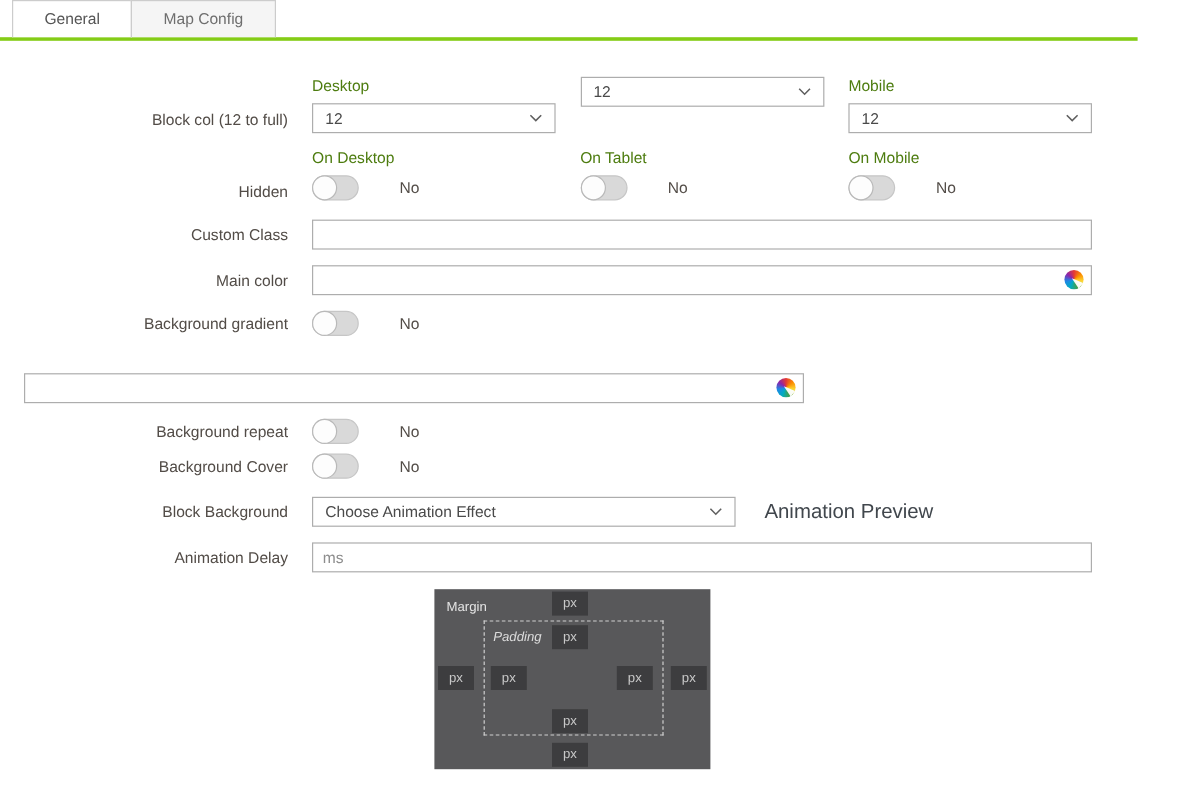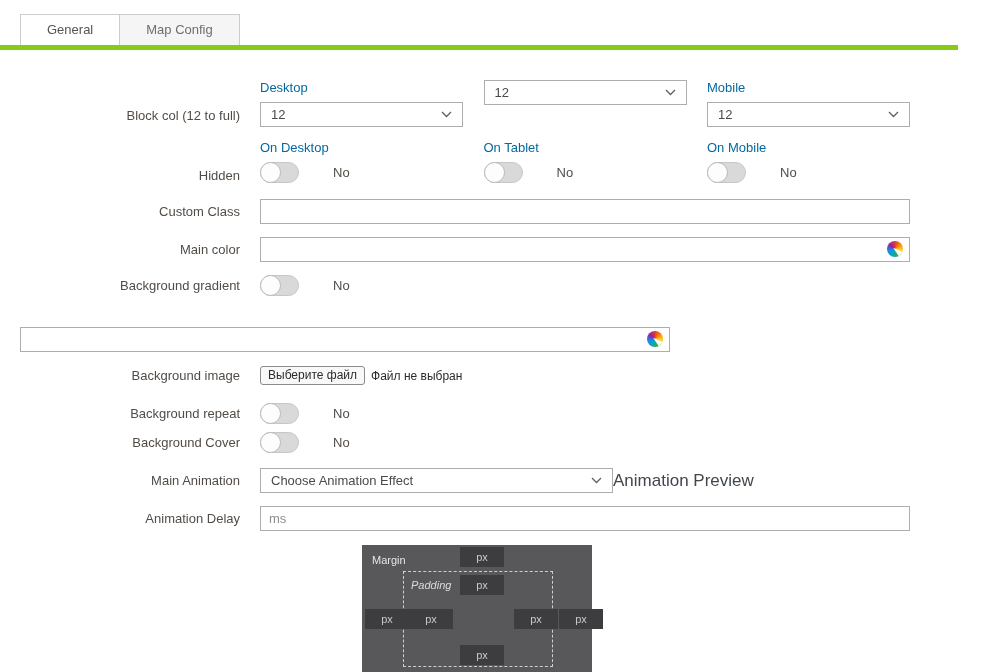--- a/index.html
+++ b/index.html
@@ -1,32 +1,32 @@
 <!DOCTYPE html>
 <html><head>
 <meta charset="utf-8">
 <style>
   html,body{margin:0;padding:0;background:#fff;}
   body{width:996px;height:672px;overflow:hidden;font-family:"Liberation Sans",sans-serif;color:#524c47;}
   
-  .tabbar{margin-top:14px;width:938px;border-bottom:5px solid #84cc16;padding-left:20px;display:flex;}
+  .tabbar{width:938px;border-bottom:3px solid #84cc16;padding-left:10px;display:flex;}
   .tab{height:30px;line-height:30px;padding:0 26px;font-size:13px;border:1px solid #ccc;border-bottom:none;margin-right:-1px;cursor:pointer;}
   .tab.active{background:#fff;color:#545454;}
   .tab.inactive{background:#f5f5f5;color:#6e6e6e;}
   
   .form{padding-top:30px;}
   .row{display:flex;margin-bottom:13px;}
   .lbl{width:240px;flex-shrink:0;text-align:right;font-size:13px;color:#524c47;}
   .lbl.mid-input{line-height:25px;}
   .lbl.mid-toggle{line-height:21px;}
   .lbl.under-header{padding-top:25px;line-height:21px;}
   .fields{margin-left:20px;width:650px;}
   .cols{display:flex;justify-content:space-between;}
   .col{width:203px;}
-  .col-header{font-size:13px;color:#0369a1;margin-bottom:6px;line-height:16px;}
+  .col-header{font-size:13px;color:#4d7c0f;margin-bottom:6px;line-height:16px;}
   .tinput{box-sizing:border-box;width:100%;height:25px;border:1px solid #adadad;background:#fff;padding:0 8px;font-family:"Liberation Sans",sans-serif;font-size:13px;color:#333;}
   .tinput::placeholder{color:#8d8d8d;opacity:1;}
   .selectbox{box-sizing:border-box;height:25px;border:1px solid #adadad;background:#fff;display:flex;align-items:center;justify-content:space-between;padding:0 10px;font-size:13px;color:#4a4a4a;cursor:pointer;}
   .chev{display:inline-flex;flex-shrink:0;}
   .color-wrap{position:relative;}
   .color-icon{position:absolute;right:7px;top:4px;width:16px;height:16px;border-radius:50%;cursor:pointer;
     background:conic-gradient(#e53935,#fb8c00,#fdd835,#43a047,#00acc1,#1e88e5,#8e24aa,#e53935);}
   .color-icon::after{content:"";position:absolute;right:1px;bottom:3px;width:0;height:0;
     border-right:10px solid rgba(255,255,255,.95);border-top:3px solid transparent;border-bottom:3px solid transparent;
     transform:rotate(40deg);}
@@ -35,28 +35,28 @@
   .toggle{position:relative;display:inline-block;width:37px;height:19px;border-radius:11px;background:#d9d9d9;border:1px solid #c6c6c6;cursor:pointer;flex-shrink:0;}
   .knob{position:absolute;left:-1px;top:-1px;width:21px;height:21px;border-radius:50%;background:#fdfdfd;border:1px solid #b9b9b9;box-sizing:border-box;}
   .toggle-state{margin-left:10px;font-size:13px;color:#524c47;}
   
   .file-line{display:flex;align-items:center;height:21px;}
   .file-btn{box-sizing:border-box;height:19px;line-height:17px;padding:0 7px;border:1px solid #8b8b8b;border-radius:3px;background:#f8f8f8;font-size:12px;color:#2b2b2b;cursor:pointer;}
   .file-status{margin-left:6px;font-size:12px;color:#2b2b2b;}
   
   .anim-line{display:flex;align-items:center;}
   .anim-select{width:353px;}
-  .anim-preview{font-size:17px;color:#41474d;cursor:pointer;}
+  .anim-preview{margin-left:24px;font-size:17px;color:#41474d;cursor:pointer;}
   
   .boxmodel{position:relative;margin:14px 0 0 362px;width:230px;height:150px;background:#58585a;}
   .bm-label{position:absolute;font-size:11px;color:#e4e4e4;}
   .bm-margin-label{left:10px;top:9px;}
   .bm-padding-label{left:49px;top:34px;color:#dcdcdc;font-style:italic;}
   .bm-dashed{position:absolute;left:41px;top:26px;width:150px;height:96px;border:1px dashed #cfcfcf;box-sizing:border-box;}
-  .bm-input{position:absolute;width:44px;height:20px;border:0;background:#3d3d3f;color:#c9c9c9;font-family:"Liberation Sans",sans-serif;font-size:11px;text-align:center;padding:0;outline:none;}
+  .bm-input{position:absolute;width:30px;height:20px;border:0;background:#3d3d3f;color:#c9c9c9;font-family:"Liberation Sans",sans-serif;font-size:11px;text-align:center;padding:0;outline:none;}
   .bm-input::placeholder{color:#c9c9c9;opacity:1;}
   .bm-mt{left:98px;top:2px;}
   .bm-pt{left:98px;top:30px;}
   .bm-ml{left:3px;top:64px;}
   .bm-pl{left:47px;top:64px;}
   .bm-pr{left:152px;top:64px;}
   .bm-mr{left:197px;top:64px;}
   .bm-pb{left:98px;top:100px;}
   .bm-mb{left:98px;top:128px;}
 </style>
@@ -176,29 +176,20 @@
 
   <div class="row">
     <div class="fields">
       <div class="color-wrap">
         <input class="tinput" type="text" style="">
         <span class="color-icon"></span>
       </div>
     </div>
   </div>
 
-  <div class="row" style="margin-bottom:17px;">
-    <div class="lbl mid-toggle">Background image</div>
-    <div class="fields">
-      <div class="file-line">
-        <span class="file-btn">Выберите файл</span>
-        <span class="file-status">Файл не выбран</span>
-      </div>
-    </div>
-  </div>
 
   <div class="row" style="margin-bottom:8px;">
     <div class="lbl mid-toggle">Background repeat</div>
     <div class="fields">
       <div class="toggle-line">
         <span class="toggle">
             <span class="knob"></span>
           </span>
         <span class="toggle-state">No</span>
       </div>
@@ -211,21 +202,21 @@
       <div class="toggle-line">
         <span class="toggle">
             <span class="knob"></span>
           </span>
         <span class="toggle-state">No</span>
       </div>
     </div>
   </div>
 
   <div class="row">
-    <div class="lbl mid-input">Main Animation</div>
+    <div class="lbl mid-input">Block Background</div>
     <div class="fields">
       <div class="anim-line">
         <div class="selectbox anim-select">
           <span>Choose Animation Effect</span>
           <span class="chev">
               <svg width="11" height="7" viewBox="0 0 11 7">
                 <path d="M1 1 L5.5 5.5 L10 1" stroke="#5f5f5f" stroke-width="1.3" fill="none"></path>
               </svg>
             </span>
         </div>

